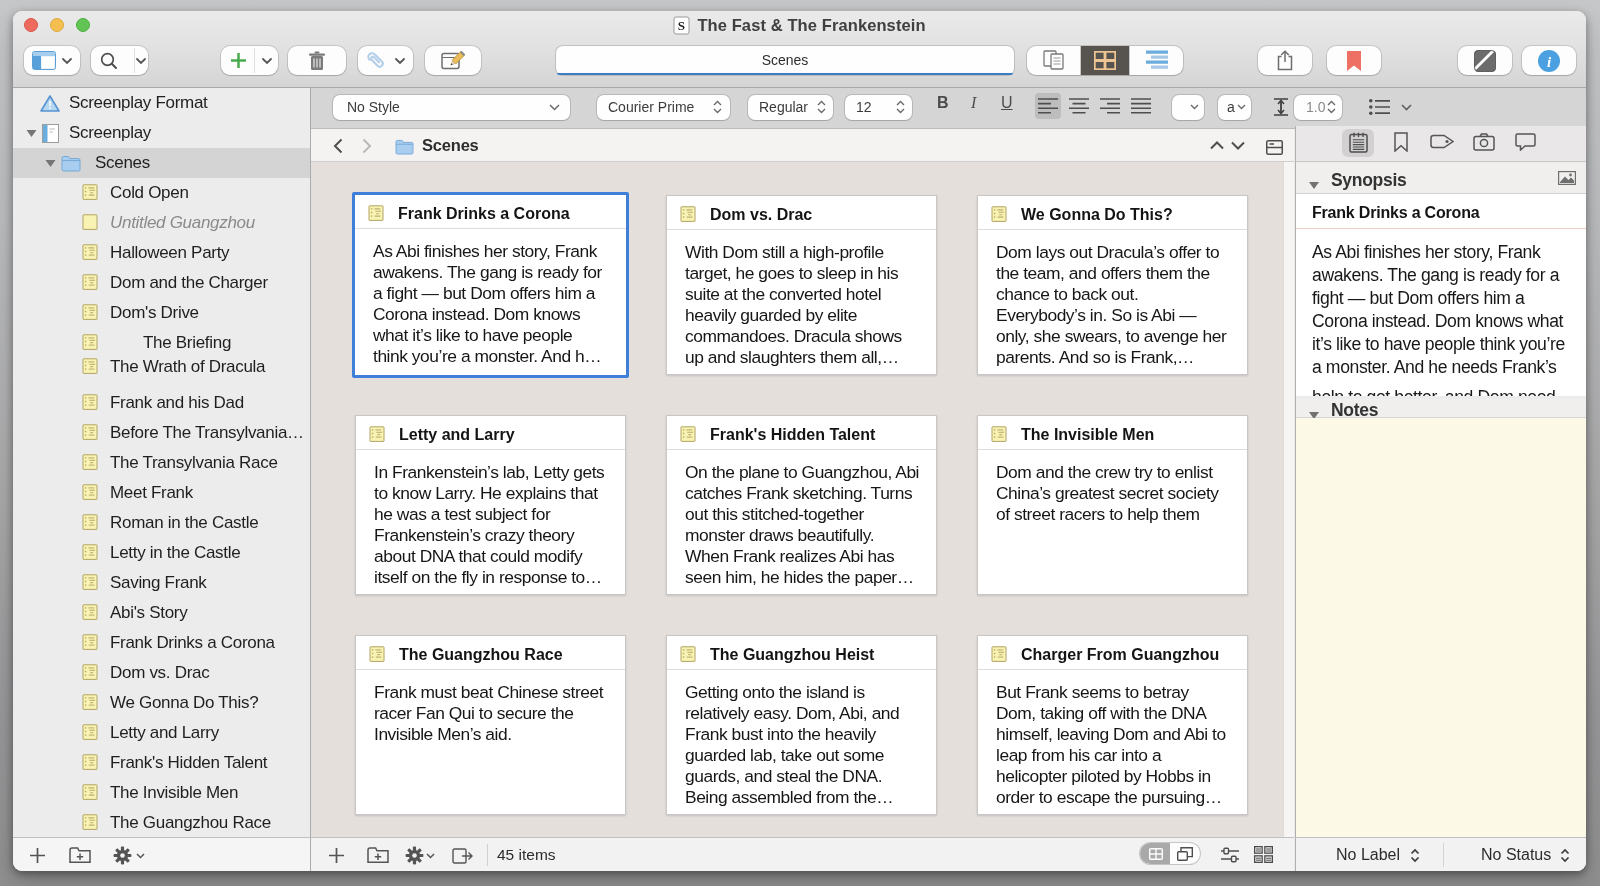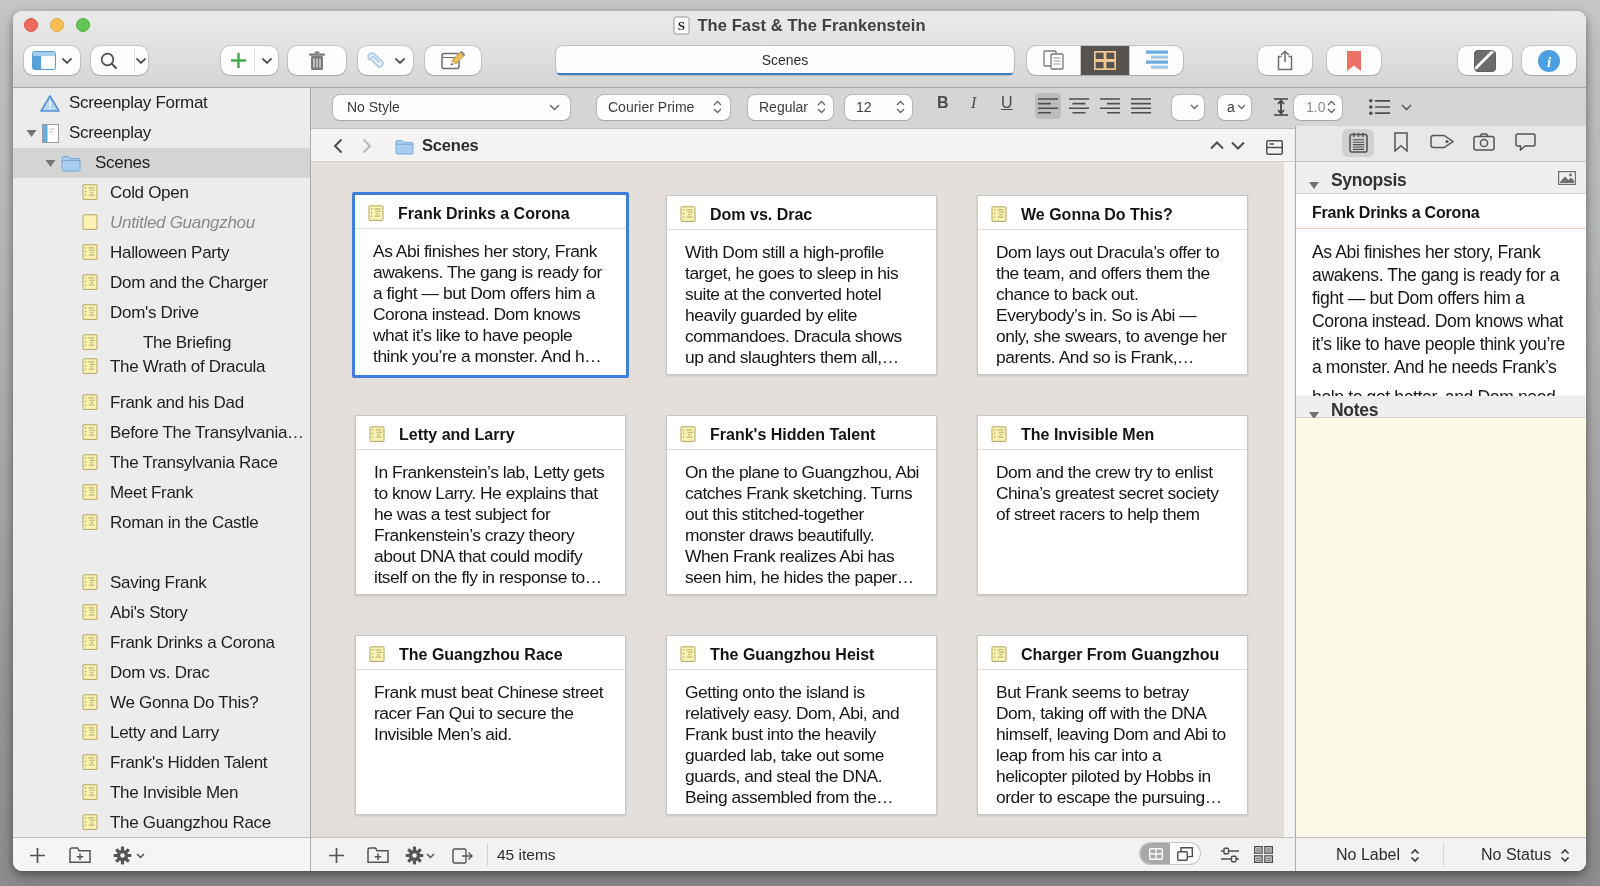--- a/index.html
+++ b/index.html
@@ -580,20 +580,37 @@
           </g>
           <g stroke="#bdb06e" stroke-width="1.1">
             <line x1="6.4" y1="3.9" x2="12.2" y2="3.9"></line>
             <line x1="7.4" y1="6.3" x2="13" y2="6.3"></line>
             <line x1="8.2" y1="8.7" x2="11.2" y2="8.7"></line>
             <line x1="6.8" y1="11.1" x2="12.4" y2="11.1"></line>
           </g>
         </svg>
         <span class="lbl" style="left:97px;">Roman in the Castle</span>
       </div>
+    <div class="srow" style="top:450px;">
+        <svg style="position:absolute;left:69px;top:6px;" width="16" height="16" viewBox="0 0 16 16">
+          <rect x="1" y="0.8" width="14" height="14.6" rx="0.5" fill="#f8f2b3" stroke="#b1a464"></rect>
+          <g fill="#b9ab64">
+            <rect x="2.9" y="3.2" width="1.4" height="1.4"></rect>
+            <rect x="2.9" y="6.8" width="1.4" height="1.4"></rect>
+            <rect x="2.9" y="10.4" width="1.4" height="1.4"></rect>
+          </g>
+          <g stroke="#bdb06e" stroke-width="1.1">
+            <line x1="6.4" y1="3.9" x2="12.2" y2="3.9"></line>
+            <line x1="7.4" y1="6.3" x2="13" y2="6.3"></line>
+            <line x1="8.2" y1="8.7" x2="11.2" y2="8.7"></line>
+            <line x1="6.8" y1="11.1" x2="12.4" y2="11.1"></line>
+          </g>
+        </svg>
+        <span class="lbl" style="left:97px;">Letty in the Castle</span>
+      </div>
     <div class="srow" style="top:480px;">
         <svg style="position:absolute;left:69px;top:6px;" width="16" height="16" viewBox="0 0 16 16">
           <rect x="1" y="0.8" width="14" height="14.6" rx="0.5" fill="#f8f2b3" stroke="#b1a464"></rect>
           <g fill="#b9ab64">
             <rect x="2.9" y="3.2" width="1.4" height="1.4"></rect>
             <rect x="2.9" y="6.8" width="1.4" height="1.4"></rect>
             <rect x="2.9" y="10.4" width="1.4" height="1.4"></rect>
           </g>
           <g stroke="#bdb06e" stroke-width="1.1">
             <line x1="6.4" y1="3.9" x2="12.2" y2="3.9"></line>

